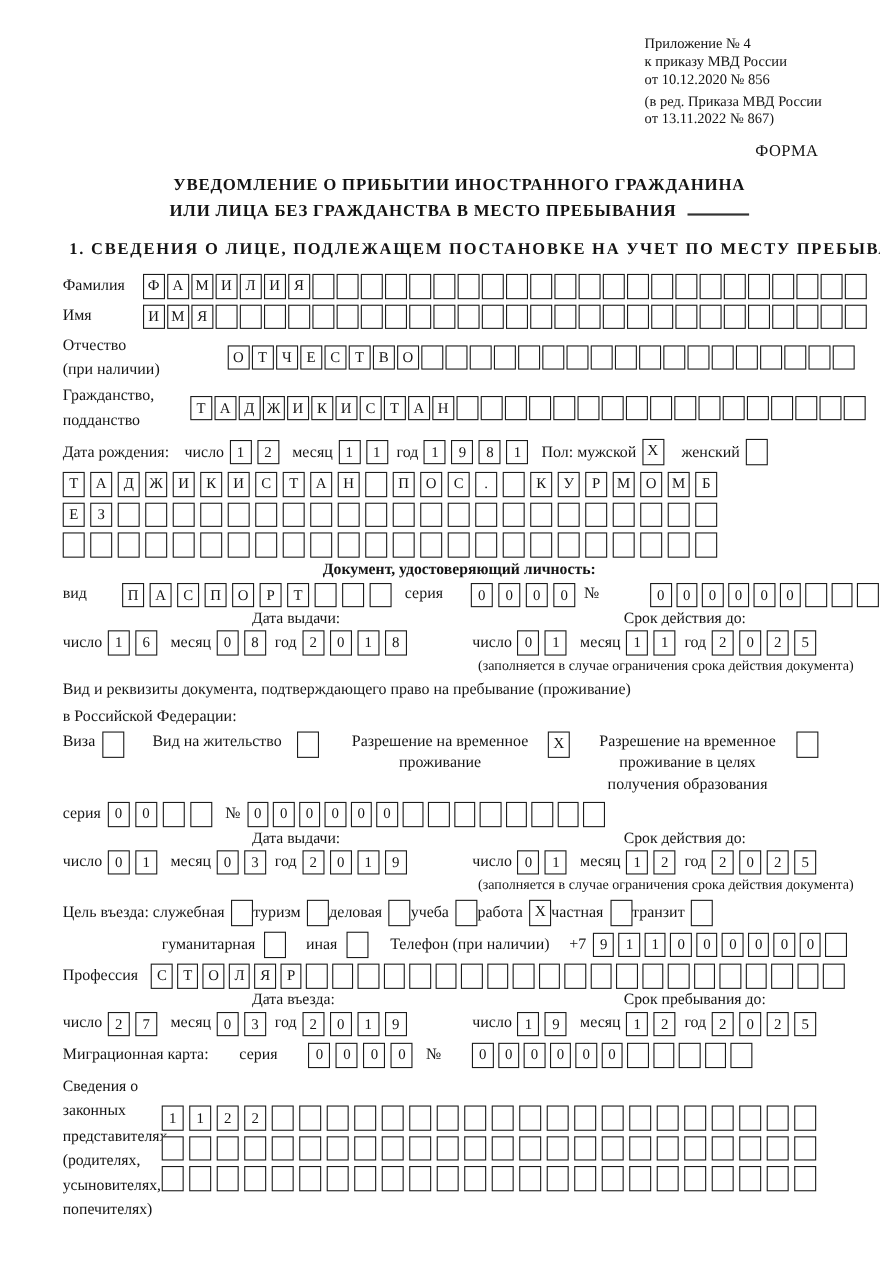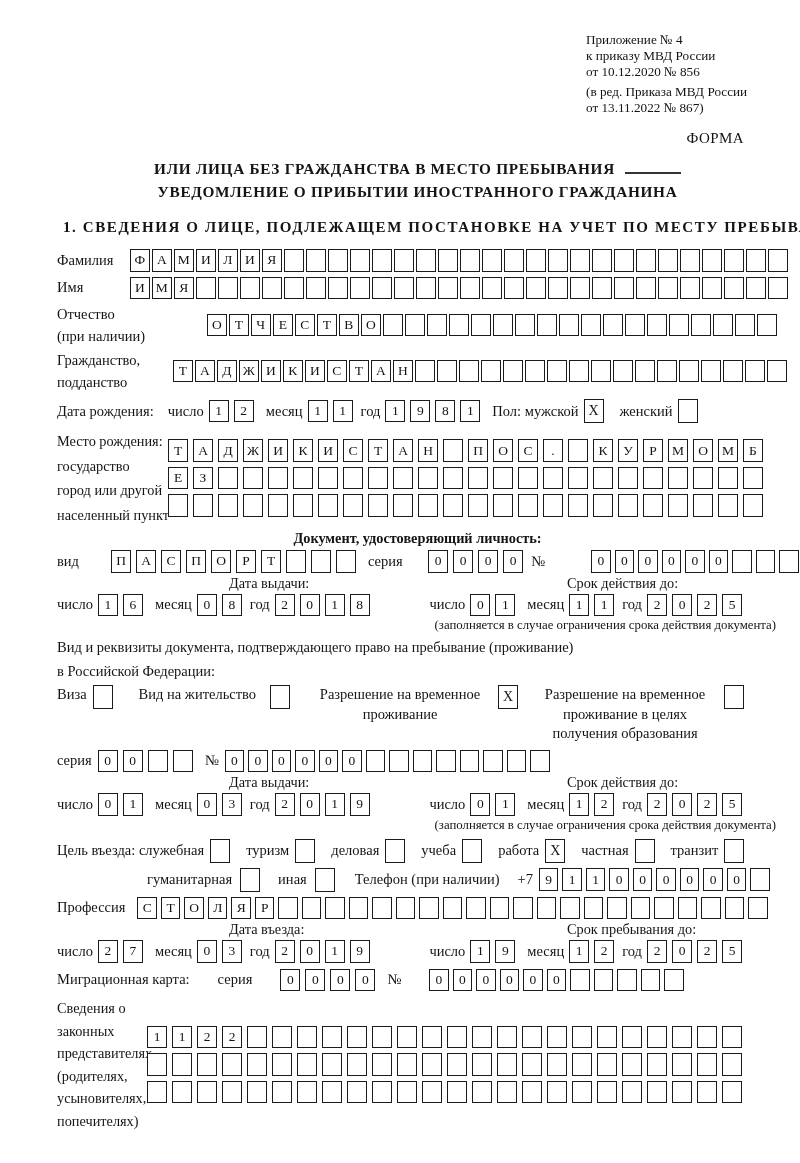--- a/index.html
+++ b/index.html
@@ -44,21 +44,21 @@
 .grp{display:inline-flex;align-items:center}
 .grp .lbl{margin-right:5px;white-space:nowrap}
 .rgrp{margin-left:auto;margin-right:36px}
 .fnote{text-align:right;font-size:12.8px;margin-top:2px;padding-right:2px}
 .resline{margin-top:4px;line-height:20px}
 .perm-row{display:flex;align-items:flex-start;margin-top:4px;line-height:19.5px}
 .perm-row .ctr{text-align:center;flex:none}
 .tp{width:172px;margin-left:24px}
 .tpe{width:178px;margin-left:18px}
 .r-ser2{margin-top:6px}
-.purpose-row{display:flex;align-items:center;margin-top:6px;gap:16px;white-space:nowrap}
+.purpose-row{display:flex;align-items:center;margin-top:6px;gap:0;white-space:nowrap}
 .pair{display:inline-flex;align-items:center;gap:6px}
 .phone-row{margin-top:5px;margin-left:90px;white-space:nowrap}
 .r-prof{margin-top:5px}
 .r-prof .lbl{flex:none;margin-right:12px}
 .r-migr{margin-top:6px}
 .r-migr .lbl{flex:none;margin-right:28px}
 .reps{margin-top:6px}
 .reps .lblcol{flex:none;width:90px;line-height:22.5px;font-size:14.3px}
 .reps-rows{display:flex;flex-direction:column;gap:5px}
 .reps-note{margin-top:12px;text-align:center;font-size:13.2px;white-space:nowrap}
@@ -72,22 +72,22 @@
   <div>к приказу МВД России</div>
   <div>от 10.12.2020 № 856</div>
   <div class="gap"></div>
   <div>(в ред. Приказа МВД России</div>
   <div>от 13.11.2022 № 867)</div>
 </div>
 
 <div class="forma">ФОРМА</div>
 
 <div class="title">
+  <div>УВЕДОМЛЕНИЕ О ПРИБЫТИИ ИНОСТРАННОГО ГРАЖДАНИНА</div>
   <div><span>ИЛИ ЛИЦА БЕЗ ГРАЖДАНСТВА В МЕСТО ПРЕБЫВАНИЯ</span><span class="blank-line"></span></div>
-  <div>УВЕДОМЛЕНИЕ О ПРИБЫТИИ ИНОСТРАННОГО ГРАЖДАНИНА</div>
 </div>
 
 <div class="sec-h">1. СВЕДЕНИЯ О ЛИЦЕ, ПОДЛЕЖАЩЕМ ПОСТАНОВКЕ НА УЧЕТ ПО МЕСТУ ПРЕБЫВАНИЯ</div>
 
 <div class="row r-surname">
   <span class="lbl">Фамилия</span>
   <span class="cells">
       <span class="cell">Ф</span>
       <span class="cell">А</span>
       <span class="cell">М</span>
@@ -258,26 +258,20 @@
     <span class="lbl">Пол: мужской</span>
     <span class="chk">X</span>
   </span>
   <span class="grp ml16">
     <span class="lbl">женский</span>
     <span class="chk"></span>
   </span>
 </div>
 
 <div class="rowT r-bp">
-  <div class="lblcol">
-    <div class="nw">Место рождения:</div>
-    <div>государство</div>
-    <div class="nw">город или другой</div>
-    <div class="nw">населенный пункт</div>
-  </div>
   <div class="bp-rows">
     <span class="cells sp">
         <span class="cell">Т</span>
         <span class="cell">А</span>
         <span class="cell">Д</span>
         <span class="cell">Ж</span>
         <span class="cell">И</span>
         <span class="cell">К</span>
         <span class="cell">И</span>
         <span class="cell">С</span>

